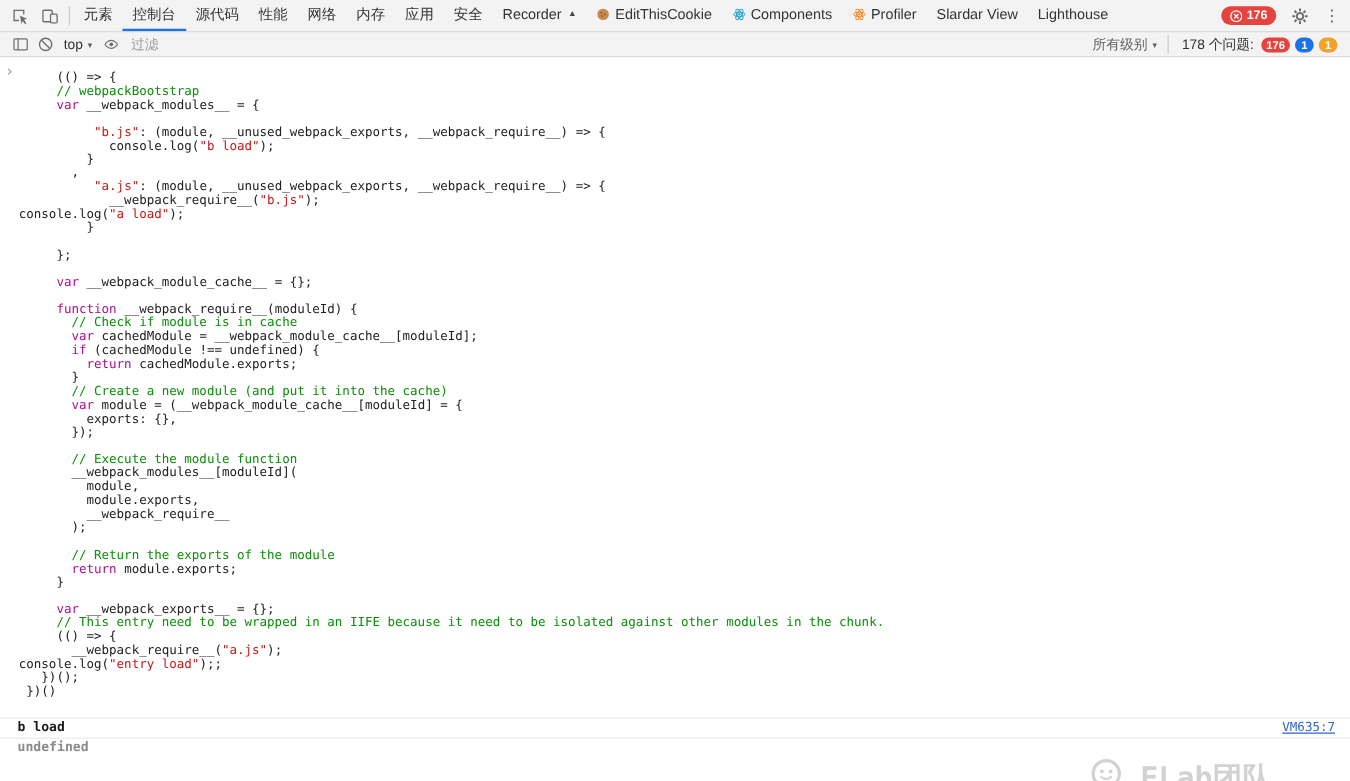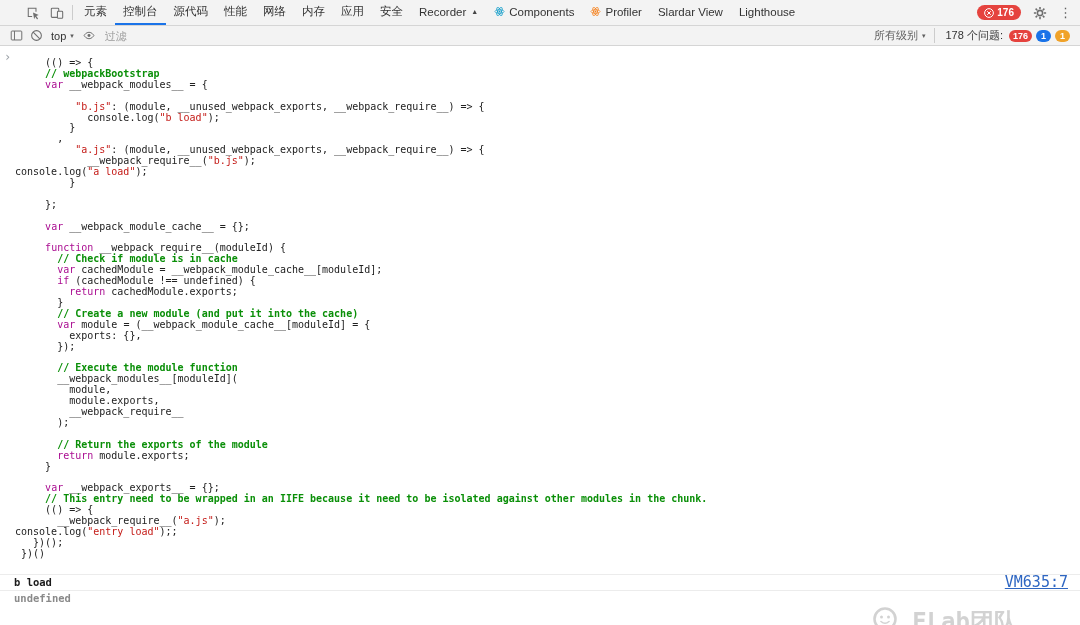--- a/index.html
+++ b/index.html
@@ -1,20 +1,20 @@
 <!DOCTYPE html>
 <html><head>
 <meta charset="utf-8">
 <style>
   * { box-sizing: border-box; margin: 0; padding: 0; }
   html,body { width:1080px; height:625px; overflow:hidden; }
   body { font-family:"Liberation Sans", sans-serif; background:#fff; position:relative; }
 
   .bar { display:flex; align-items:center; background:#f3f3f3; border-bottom:1px solid #d5d5d5; }
-  .tabs-bar { height:26px; padding-left:21px;justify-content:flex-end; }
+  .tabs-bar { height:26px; padding-left:4px;justify-content:flex-end; }
   .icon-btn { display:inline-flex; align-items:center; justify-content:center; width:24px; height:100%; cursor:pointer; }
   .vsep { width:1px; height:15px; background:#ccc; margin:0 3px; flex:none; }
 
   .tabs { display:flex; height:100%; align-items:stretch; overflow:hidden; }
   .tab { display:flex; align-items:center; gap:4px; padding:0 8px; font-size:11.5px; color:#333; white-space:nowrap; border-bottom:2px solid transparent; cursor:pointer; }
   .tab.active { border-bottom:2px solid #1a73e8; }
   .tab-warn { font-size:7px; color:#444; margin-left:1px; }
   .tab-ic { display:inline-flex; }
 
   .bar-right { margin-left:auto; display:flex; align-items:center; gap:7px; padding-right:8px; height:100%; }
@@ -32,27 +32,27 @@
   .issues-label { color:#333; margin:0 2px 0 8px; white-space:nowrap; }
   .issue-badge { min-width:15px; height:12px; border-radius:7px; padding:0 4px; font-size:9px; font-weight:bold; display:inline-flex; align-items:center; justify-content:center; margin-left:4px; cursor:pointer; }
 
   .console-body { position:relative; background:#fff; height:578px; font-family:"DejaVu Sans Mono","Liberation Mono",monospace; }
   .command { display:flex; padding:3px 0 14px 4px; }
   .prompt { color:#9aa0a6; font-size:12px; width:11px; flex:none; padding-top:1px; }
   .code { padding-top:9px; font-size:10px; line-height:10.9px; white-space:pre; color:#212121; }
   .code-line { min-height:10.9px; }
   .tok-k { color:#aa0d91; }
   .tok-s { color:#c41a16; }
-  .tok-c { color:#0a8f08;font-weight:bold; }
+  .tok-c { color:#0a8f08; }
   .tok-p { color:#212121; }
 
   .out-row { display:flex; justify-content:space-between; align-items:center; border-top:1px solid #ececec; height:16px; padding:0 12px 0 14px; font-size:10.5px; }
   .out-text { color:#1a1a1a;font-weight:bold; }
   .out-row.result .out-text { color:#8a8a8a; }
-  .out-link { color:#2e66c2; text-decoration:underline; font-size:15px; cursor:pointer; white-space:nowrap;margin-left:16px; }
+  .out-link { color:#2e66c2; text-decoration:underline; font-size:10px; cursor:pointer; white-space:nowrap;margin-left:16px; }
 
   .watermark { position:absolute; top:558px; right:62px; display:flex; align-items:center; gap:6px; color:#cbcbcb; font-size:24px; font-weight:bold; pointer-events:none; z-index:5; opacity:.85; }
 </style>
 </head>
 <body>
 
 <div class="bar tabs-bar">
   <span class="icon-btn">
     <svg width="14" height="14" viewBox="0 0 16 16">
         <path d="M2 2h10v4.5h-1.2V3.2H3.2v8.1H7V12.5H2z" fill="#6e6e6e"></path>
@@ -88,20 +88,31 @@
       </div>
       <div class="tab">
         <span>应用</span>
       </div>
       <div class="tab">
         <span>安全</span>
       </div>
       <div class="tab">
         <span>Recorder</span>
         <span class="tab-warn">▲</span>
+      </div>
+      <div class="tab">
+        <span class="tab-ic">
+          <svg width="11" height="11" viewBox="0 0 24 24">
+            <circle cx="12" cy="12" r="10" fill="#c98a50"></circle>
+            <circle cx="9" cy="9" r="1.6" fill="#8a5a30"></circle>
+            <circle cx="15" cy="12" r="1.6" fill="#8a5a30"></circle>
+            <circle cx="10" cy="15" r="1.6" fill="#8a5a30"></circle>
+          </svg>
+        </span>
+        <span>EditThisCookie</span>
       </div>
       <div class="tab">
         <span class="tab-ic">
           <svg width="11" height="11" viewBox="0 0 24 24">
             <g fill="none" stroke="#149eca" stroke-width="1.6">
               <ellipse cx="12" cy="12" rx="10" ry="4"></ellipse>
               <ellipse cx="12" cy="12" rx="10" ry="4" transform="rotate(60 12 12)"></ellipse>
               <ellipse cx="12" cy="12" rx="10" ry="4" transform="rotate(120 12 12)"></ellipse>
             </g>
             <circle cx="12" cy="12" r="2" fill="#149eca"></circle>

